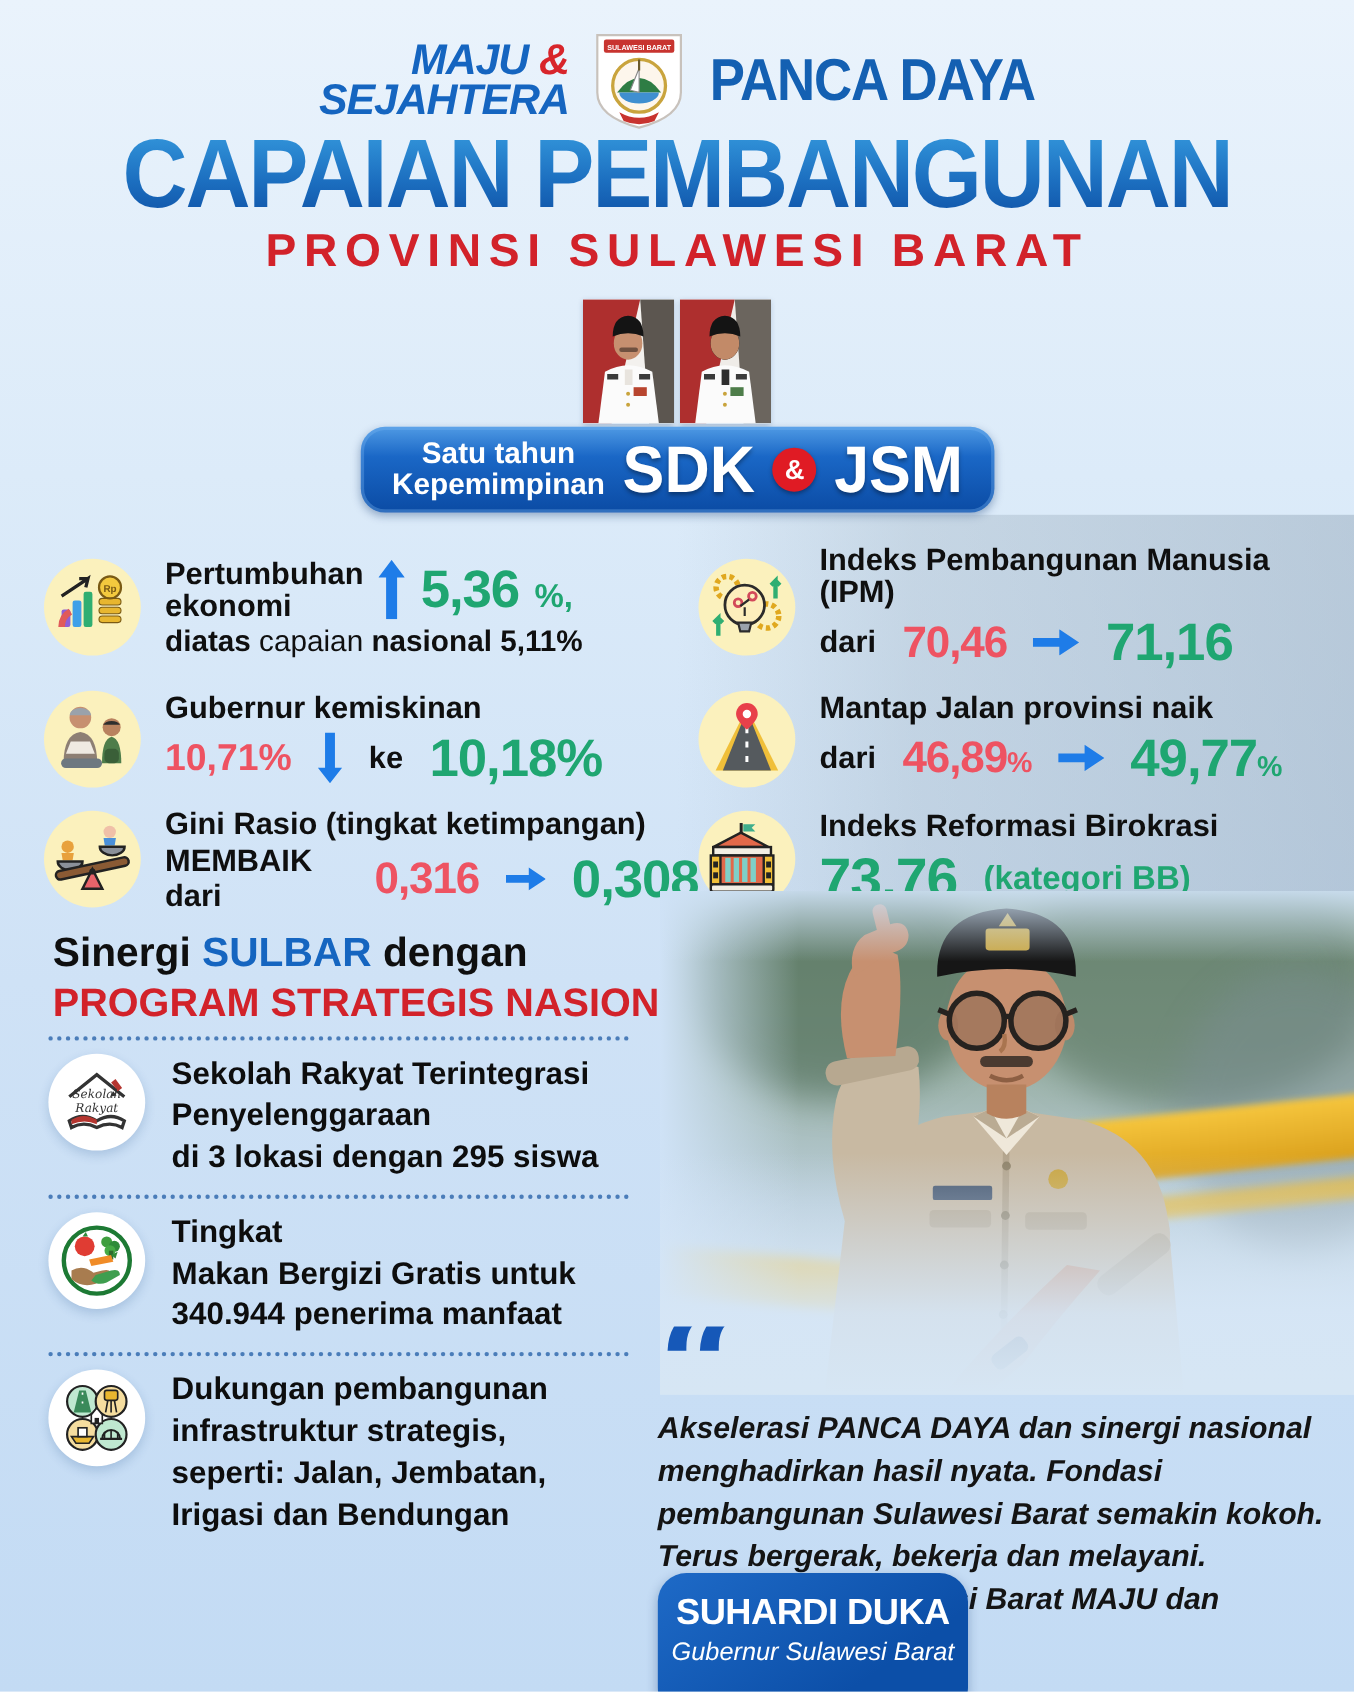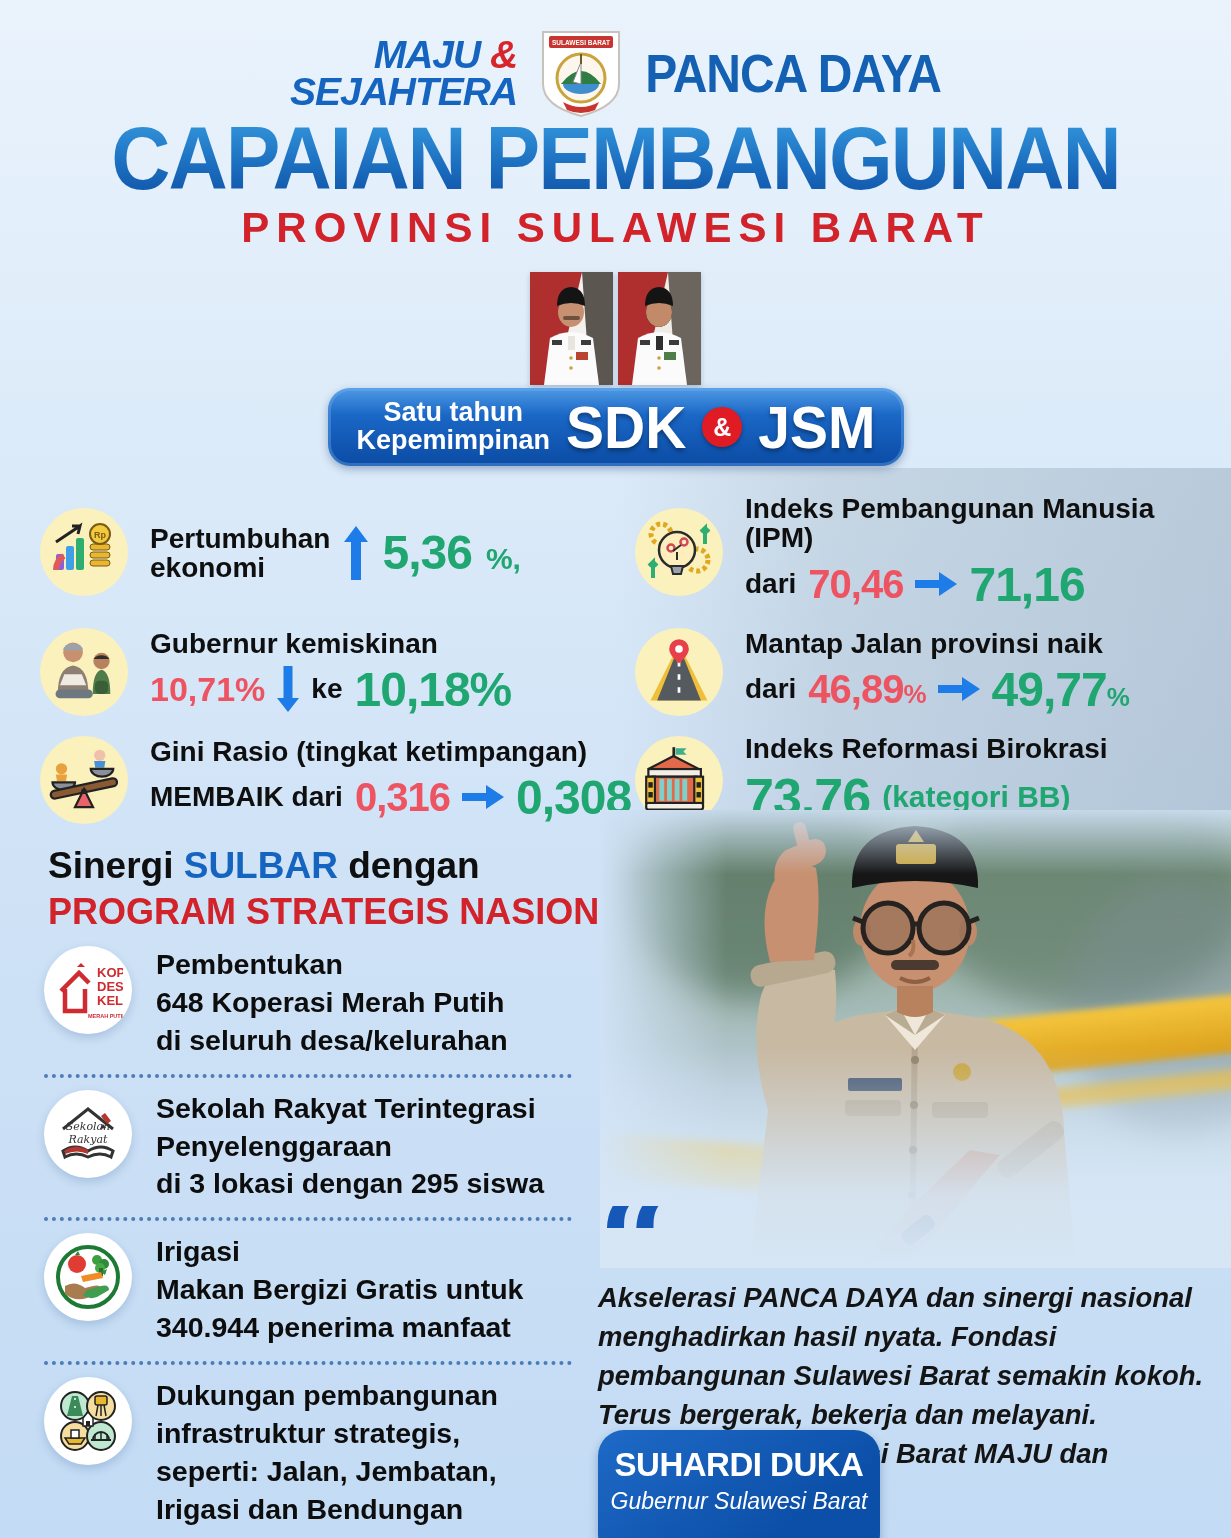--- a/index.html
+++ b/index.html
@@ -43,21 +43,21 @@
   .haze{position:absolute;left:615px;top:468px;width:616px;height:352px;
       background:linear-gradient(90deg,rgba(160,178,192,0) 0%,rgba(150,168,182,.30) 35%,rgba(138,158,176,.42) 100%);}
 
   
   .stats{position:absolute;left:40px;top:492px;width:1165px;display:grid;grid-template-columns:595px 570px;row-gap:12px;}
   .stat{display:flex;align-items:center;gap:22px;min-height:96px;}
   .stat-icon{width:88px;height:88px;border-radius:50%;background:#fbf1bd;flex-shrink:0;
       display:flex;align-items:center;justify-content:center;}
   .stat-body{padding-top:2px;}
   .stat-title{font-weight:bold;color:#0f0f0f;font-size:28px;line-height:1.05;}
-  .stat-line{display:flex;align-items:center;gap:12px;margin-top:4px;}
+  .stat-line{display:flex;align-items:center;gap:24px;margin-top:4px;}
   .num-green{color:#1fa671;font-weight:bold;font-size:48px;letter-spacing:-1px;}
   .num-green-sm{color:#1fa671;font-weight:bold;font-size:30px;align-self:flex-end;padding-bottom:6px;}
   .num-pink{color:#ee5362;font-weight:bold;font-size:40px;letter-spacing:-1px;}
   .num-pink-sm{color:#ee5362;font-weight:bold;font-size:34px;}
   .blk{color:#0f0f0f;font-weight:bold;font-size:28px;}
   .pct-sm{font-size:26px;}
   .note{font-size:27px;color:#0f0f0f;margin-top:2px;}
   .note b{font-weight:bold;}
   .kategori{color:#1fa671;font-weight:bold;font-size:30px;}
   .row1{display:flex;align-items:center;gap:14px;}
@@ -198,20 +198,25 @@
         <div class="row1">
           <div class="stat-title">
             <div>Pertumbuhan</div>
             <div>ekonomi</div>
           </div>
           <svg width="24" height="54" viewBox="0 0 24 54">
             <path d="M12 0 L24 16 H17 V54 H7 V16 H0 Z" fill="#1e7ce8"></path>
           </svg>
           <span class="num-green">5,36</span>
           <span class="num-green-sm">%,</span>
+        </div>
+        <div class="note">
+          <b>diatas</b>
+          <span>capaian</span>
+          <b>nasional 5,11%</b>
         </div>
       </div>
     </div>
 
     <div class="stat">
       <div class="stat-icon">
         <svg viewBox="0 0 64 64" width="64" height="64">
           <circle cx="14" cy="14" r="10" fill="none" stroke="#e0a81f" stroke-width="5" stroke-dasharray="4 3"></circle>
           <circle cx="50" cy="40" r="11" fill="none" stroke="#e0a81f" stroke-width="5" stroke-dasharray="4 3"></circle>
           <circle cx="30" cy="30" r="18" fill="#fdeebc" stroke="#2b2b2b" stroke-width="2.5"></circle>
@@ -348,37 +353,20 @@
     <div class="l1">
       <span>Sinergi</span>
       <span class="blue">SULBAR</span>
       <span>dengan</span>
     </div>
     <div class="l2">PROGRAM STRATEGIS NASIONAL</div>
   </div>
 
   <div class="programs">
 
-    <div class="program">
-      <div class="picon">
-        <svg viewBox="0 0 70 70" width="70" height="70">
-          <path d="M8 36 L26 18 L36 28 M12 34 v22 h20 v-22" fill="none" stroke="#cf2b31" stroke-width="4.5"></path>
-          <path d="M24 12 l4 -4 4 4 Z" fill="#cf2b31"></path>
-          <text x="44" y="22" font-size="13" font-weight="bold" fill="#cf2b31">KOP</text>
-          <text x="44" y="36" font-size="13" font-weight="bold" fill="#cf2b31">DES</text>
-          <text x="44" y="50" font-size="13" font-weight="bold" fill="#cf2b31">KEL</text>
-          <text x="35" y="63" font-size="5.5" font-weight="bold" fill="#cf2b31">MERAH PUTIH</text>
-        </svg>
-      </div>
-      <div class="plines">
-        <div>Pembentukan</div>
-        <div>648 Koperasi Merah Putih</div>
-        <div>di seluruh desa/kelurahan</div>
-      </div>
-    </div>
     <div class="pdiv"></div>
 
     <div class="program">
       <div class="picon">
         <svg viewBox="0 0 70 70" width="70" height="70">
           <path d="M10 30 L35 10 L60 30" fill="none" stroke="#333" stroke-width="3"></path>
           <path d="M52 14 l6 8 -4 3 -6 -8 Z" fill="#b5352f"></path>
           <path d="M50 25 l-3 5 6 -1 Z" fill="#333"></path>
           <path d="M10 52 q12 -8 25 0 q13 -8 25 0 l-2 6 q-11 -6 -23 0 q-12 -6 -23 0 Z" fill="none" stroke="#333" stroke-width="3"></path>
           <path d="M12 51 q11 -7 23 0 l0 4 q-11 -5 -23 0 Z" fill="#b5352f"></path>
@@ -404,21 +392,21 @@
             <circle cx="51" cy="22" r="5" fill="#2e8b3a"></circle>
             <circle cx="47" cy="26" r="5" fill="#46aa46"></circle>
           <rect x="46" y="26" width="4" height="8" fill="#2e6b2e"></rect>
           <path d="M28 34 L48 30 L50 36 L30 40 Z" fill="#f08c28"></path>
           <path d="M48 30 l6 -3 -2 6 Z" fill="#2e8b3a"></path>
           <path d="M12 44 q10 -6 20 2 l8 -2 q8 -2 8 4 l-14 8 q-12 4 -22 -4 Z" fill="#a87c4f"></path>
           <path d="M34 48 l14 -4 q8 -2 8 4 l-12 7 q-8 3 -14 -2 Z" fill="#3f9e4f"></path>
         </svg>
       </div>
       <div class="plines">
-        <div>Irigasi</div>
+        <div>Tingkat</div>
         <div>Makan Bergizi Gratis untuk</div>
         <div>340.944 penerima manfaat</div>
       </div>
     </div>
     <div class="pdiv"></div>
 
     <div class="program">
       <div class="picon">
         <svg viewBox="0 0 70 70" width="70" height="70">
           <circle cx="22" cy="20" r="14" fill="#bfe8d0" stroke="#222" stroke-width="2"></circle>

